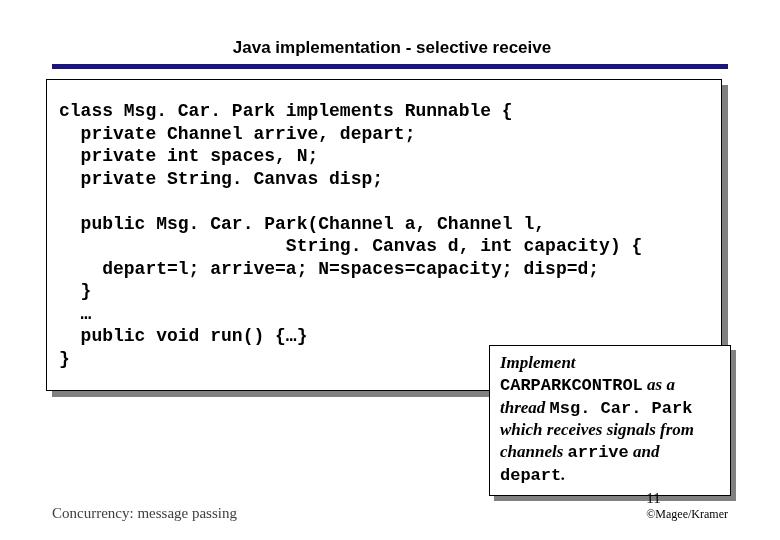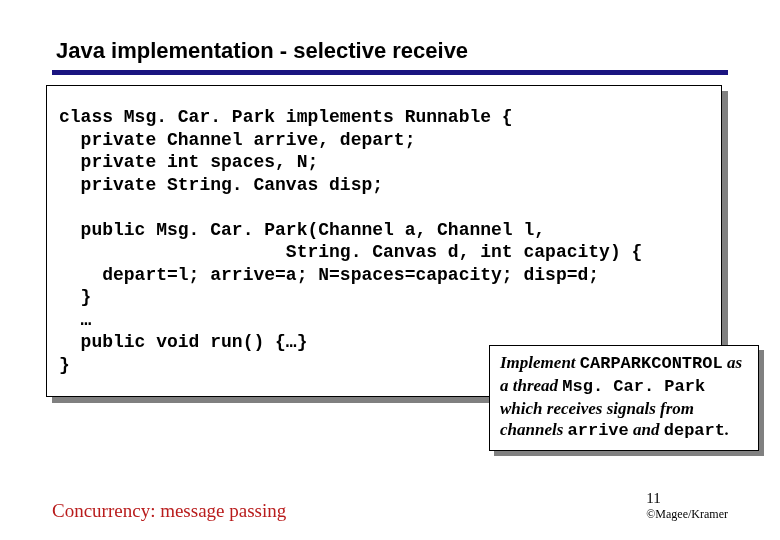--- a/index.html
+++ b/index.html
@@ -6,25 +6,26 @@
   body {
     width: 780px; height: 540px;
     background: #fff;
     font-family: Arial, Helvetica, sans-serif;
     position: relative;
   }
   .slide {
     padding: 38px 52px 0 52px;
   }
   .title {
-    font-size: 22px;
+    font-size: 17px;
     font-weight: bold;
     color: #000;
     margin-bottom: 6px;
     margin-left: 4px;
+    text-align: center;
   }
   .rule {
     height: 5px;
     background: #1a1480;
     margin-bottom: 16px;
   }
   .codeshadow {
     background: #808080;
     position: relative;
     margin-left: 0;
@@ -49,34 +50,34 @@
   }
   .annot {
     background: #fff;
     border: 1.5px solid #000;
     position: relative;
     top: -5px; left: -5px;
     padding: 6px 10px 8px 10px;
     font-family: Georgia, "Times New Roman", serif;
     font-size: 17px;
     line-height: 1.28;
-    width: 270px;
+    width: 242px;
   }
   .annot .mono { font-family: "Courier New", monospace; font-weight: bold; }
   .annot .em { font-style: italic; font-weight: bold; }
   .footer {
     position: absolute;
     bottom: 18px;
     left: 52px; right: 52px;
     display: flex;
     justify-content: space-between;
     align-items: flex-end;
     font-family: Georgia, "Times New Roman", serif;
   }
-  .footer .left { font-size: 19px; color: #b91c1c; }
+  .footer .left { font-size: 15px; color: #404040; }
   .footer .right { text-align: left; font-size: 15px; }
   .footer .copy { font-size: 12px; }
 </style>
 </head>
 <body>
 
 <div class="slide">
   <div class="title">Java implementation - selective receive</div>
   <div class="rule"></div>
 

